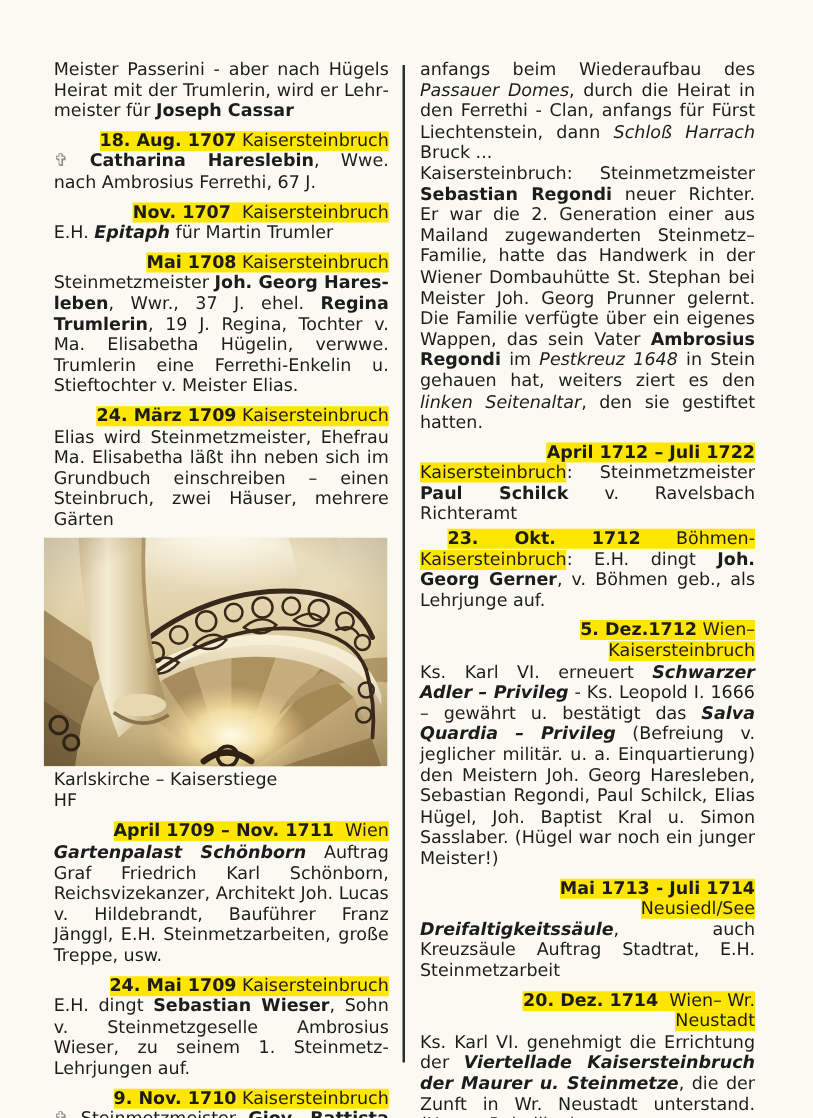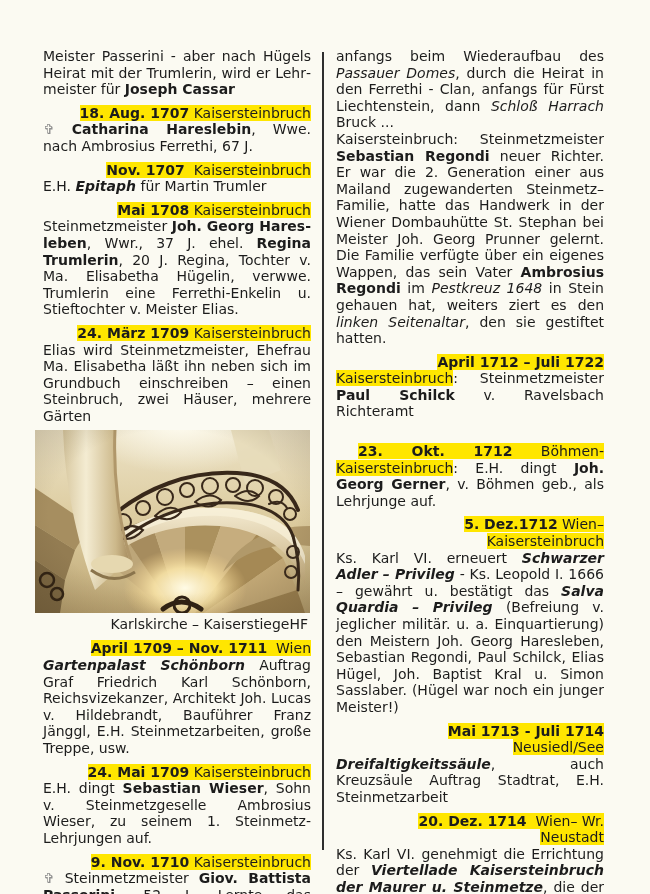--- a/index.html
+++ b/index.html
@@ -8,48 +8,48 @@
     background:#fbfaf2;
     color:#1c1c1c;
     font-family:"DejaVu Sans","Liberation Sans",sans-serif;
   }
   .page { position:absolute; inset:0; padding:48px 44px 0 43px; display:flex; }
   .col { width:268px; font-size:14px; line-height:16.6px; }
   .divider { width:2px; background:#2e2e2e; margin:4px 12px 44px 11px; }
   .block { margin:0;text-align:right; }
   .p { text-align:justify; }
   .h { padding-left:22px; margin-top:7px; }
-  .p.hstart { margin-top:23px; }
+  .p.hstart { margin-top:3px; }
   .p.indent { text-indent:22px; }
   .b  { font-weight:bold; }
   .i  { font-style:italic; }
   .bi { font-weight:bold; font-style:italic; }
   .hl { background:#ffe600; }
   .cross { color:#8f8f8f; }
   figure { margin:6px 0 2px -8px; width:275px; }
   .photo { display:block; width:275px; height:183px; }
   figcaption {
-    display:flex; justify-content:flex-end;
-    font-size:14px; padding:3px 2px 0 8px; line-height:17px;
+    display:flex; justify-content:space-between;
+    font-size:14px; padding:3px 2px 0 8px; line-height:17px;flex-direction:column;
   }
 </style>
 </head>
 <body>
 
 <div class="page">
 
   <div class="col left">
     <div id="left-before">
         <div class="block p"><span>Meister Passerini - aber nach Hügels Heirat mit der Trumlerin, wird er Lehr­meister für </span><span class="b">Joseph Cassar</span></div>
         <div class="block h"><span class="b hl">18. Aug. 1707</span><span class="hl"> Kaisersteinbruch</span></div>
         <div class="block p"><span class="cross">✞ </span><span class="b">Catharina Hareslebin</span><span>, Wwe. nach Ambrosius Ferrethi, 67 J.</span></div>
         <div class="block h"><span class="b hl">Nov. 1707</span><span class="hl">&nbsp; Kaisersteinbruch</span></div>
         <div class="block p"><span>E.H. </span><span class="bi">Epitaph</span><span> für Martin Trumler</span></div>
         <div class="block h"><span class="b hl">Mai 1708</span><span class="hl"> Kaisersteinbruch</span></div>
-        <div class="block p"><span>Steinmetzmeister </span><span class="b">Joh. Georg Hares­leben</span><span>, Wwr., 37 J. ehel. </span><span class="b">Regina Trumlerin</span><span>, 20 J. Regina, Tochter v. Ma. Elisabetha Hügelin, verwwe. Trumlerin eine Ferrethi-Enkelin u. Stieftochter v. Meister Elias.</span></div>
+        <div class="block p"><span>Steinmetzmeister </span><span class="b">Joh. Georg Hares­leben</span><span>, Wwr., 37 J. ehel. </span><span class="b">Regina Trumlerin</span><span>, 19 J. Regina, Tochter v. Ma. Elisabetha Hügelin, verwwe. Trumlerin eine Ferrethi-Enkelin u. Stieftochter v. Meister Elias.</span></div>
         <div class="block h"><span class="b hl">24. März 1709</span><span class="hl"> Kaisersteinbruch</span></div>
         <div class="block p"><span>Elias wird Steinmetzmeister, Ehefrau Ma. Elisabetha läßt ihn neben sich im Grundbuch einschreiben – einen Stein­bruch, zwei Häuser, mehrere Gärten</span></div>
       </div>
 
     <figure>
       <svg class="photo" viewBox="0 0 275 183" preserveAspectRatio="none" role="img">
         <defs>
           <linearGradient id="bg" x1="0" y1="0" x2="0" y2="1">
             <stop offset="0" stop-color="#ece2c6"></stop>
             <stop offset="0.5" stop-color="#dccb9e"></stop>

